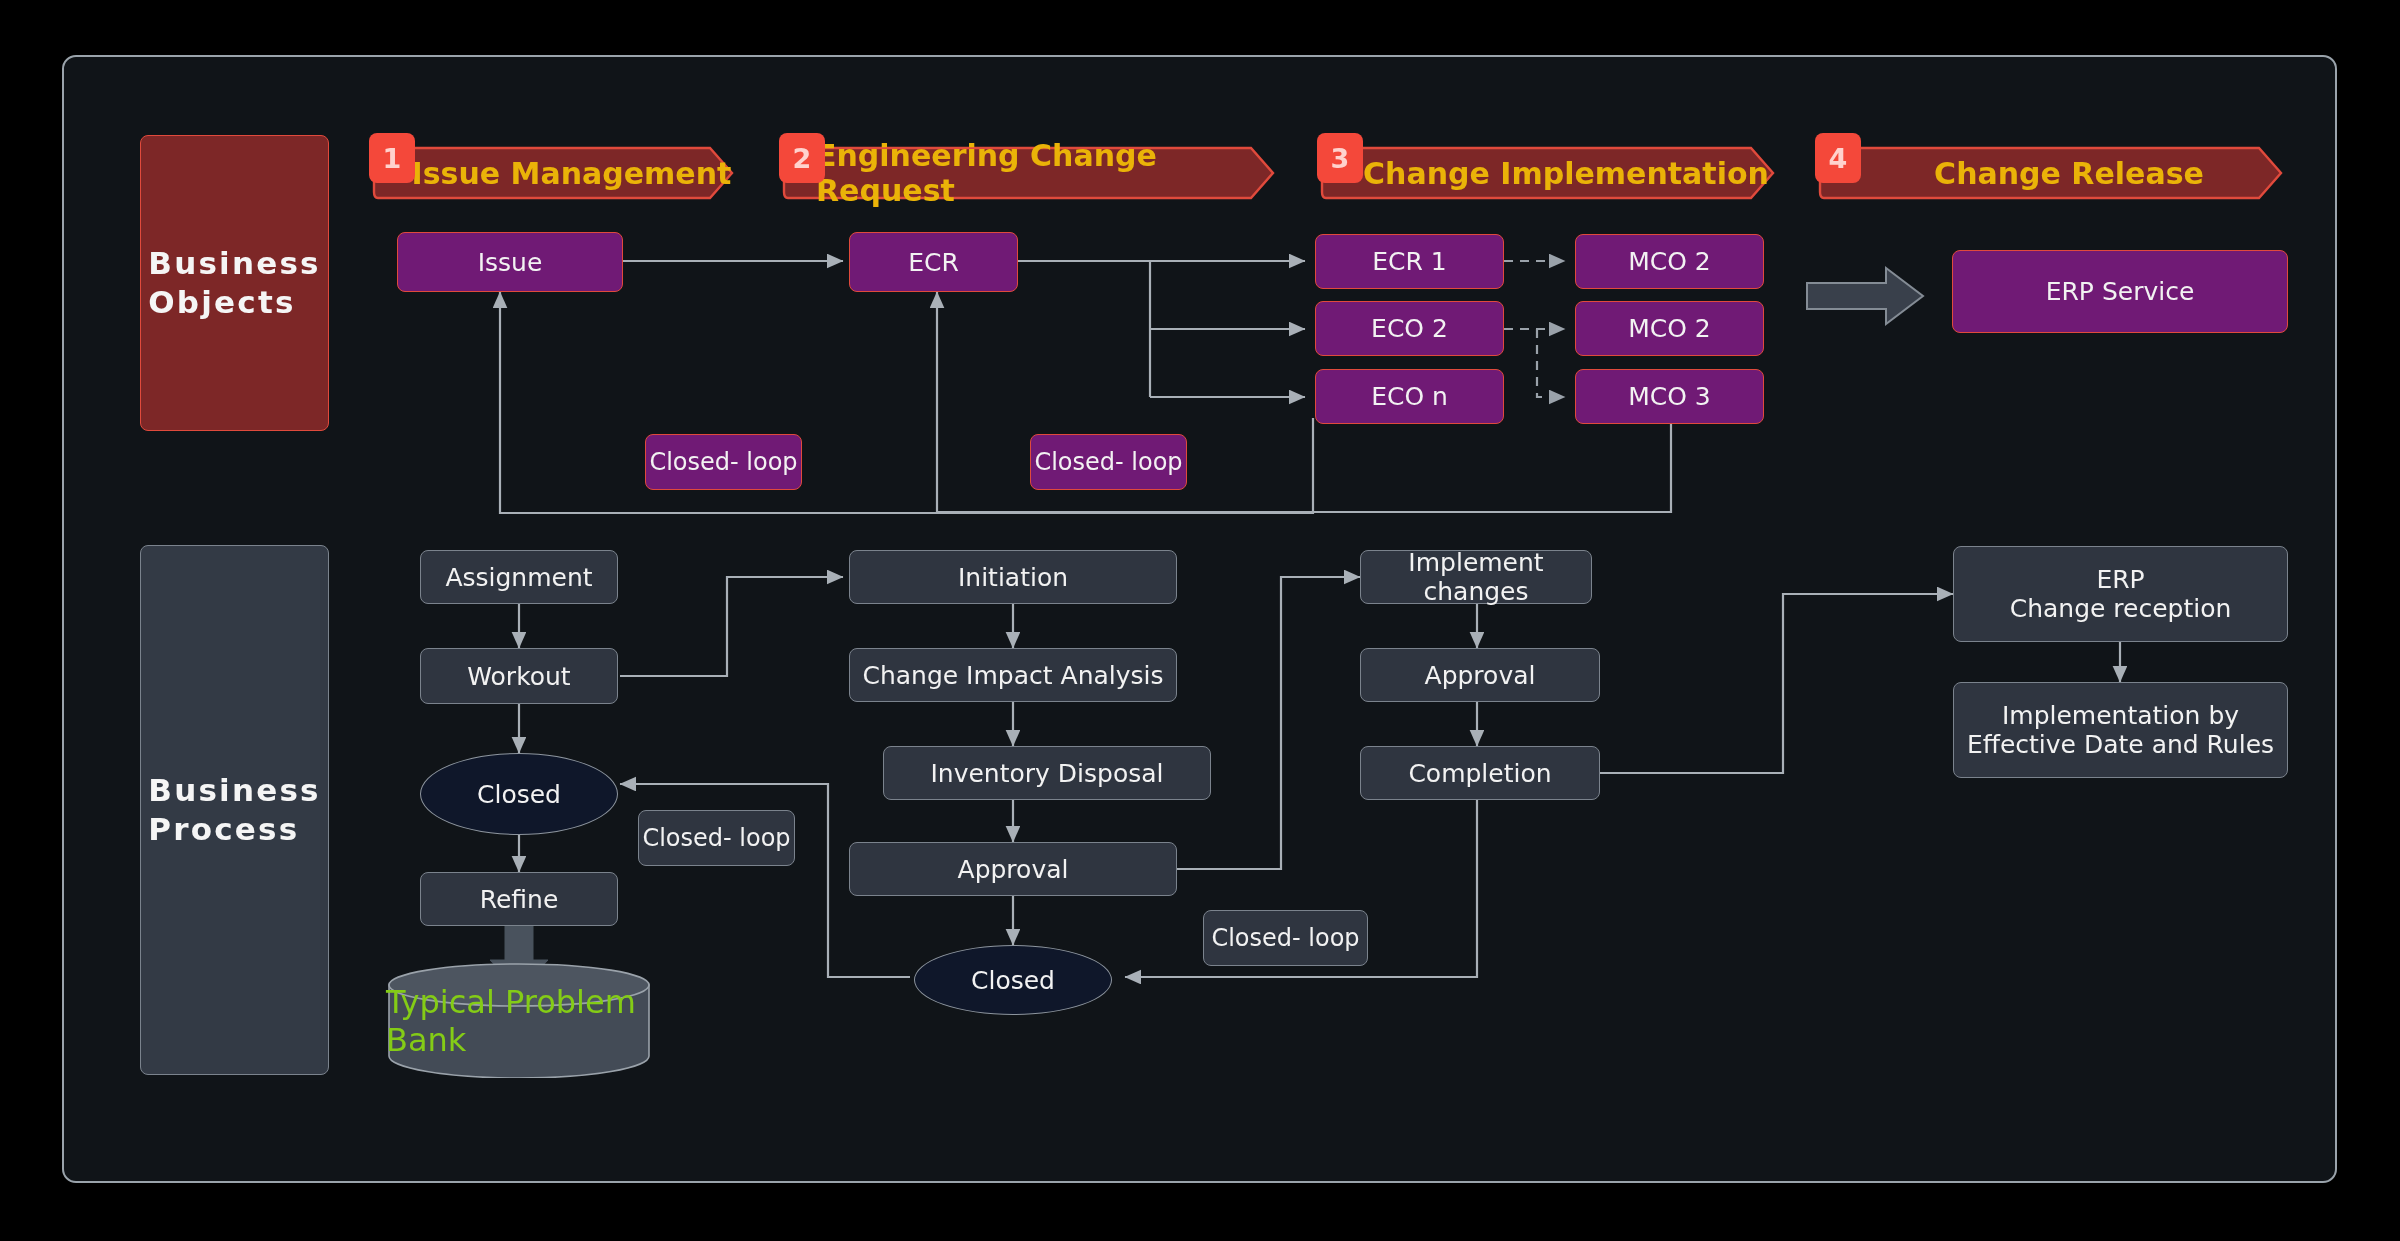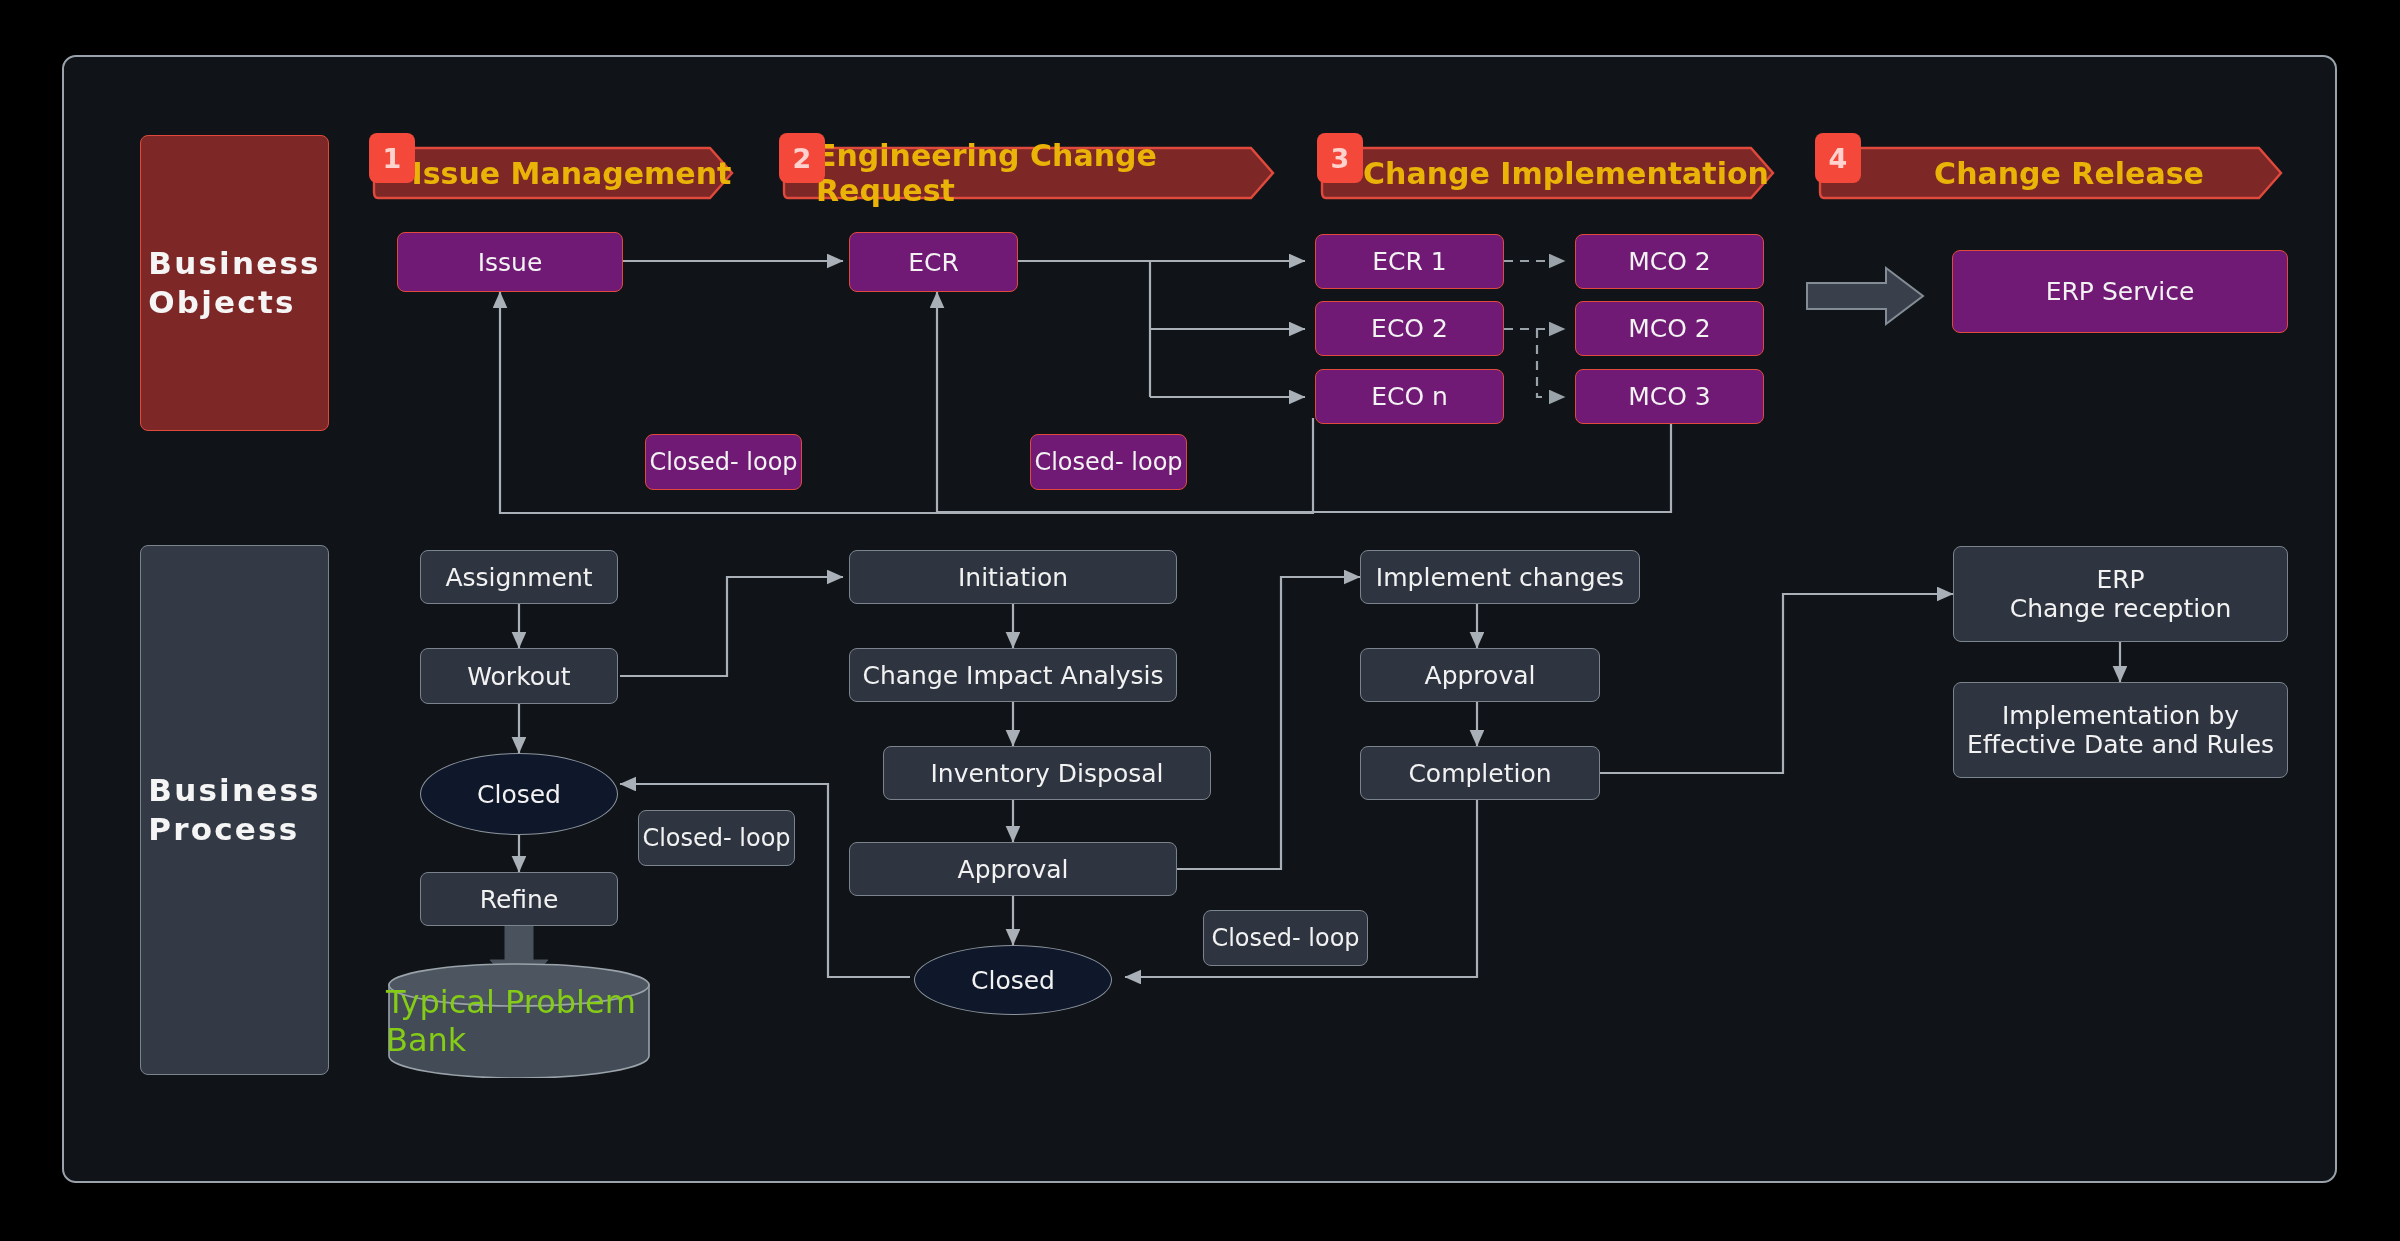--- a/index.html
+++ b/index.html
@@ -187,21 +187,21 @@
     </svg>
     <div class="clabel">Typical Problem Bank</div>
   </div>
 
   <div class="node gray-box n-m" style="left:849px;top:550px;width:328px;height:54px;">Initiation</div>
   <div class="node gray-box n-m" style="left:849px;top:648px;width:328px;height:54px;">Change Impact Analysis</div>
   <div class="node gray-box n-m" style="left:849px;top:746px;width:328px;height:54px;margin-left:34px;">Inventory Disposal</div>
   <div class="node gray-box n-m" style="left:849px;top:842px;width:328px;height:54px;">Approval</div>
   <div class="node ellipse n-m" style="left:914px;top:945px;width:198px;height:70px;">Closed</div>
 
-  <div class="node gray-box n-m" style="left:1360px;top:550px;width:280px;height:54px;">Implement changes</div>
+  <div class="node gray-box n-m" style="left:1360px;top:550px;width:232px;height:54px;">Implement changes</div>
   <div class="node gray-box n-m" style="left:1360px;top:648px;width:240px;height:54px;">Approval</div>
   <div class="node gray-box n-m" style="left:1360px;top:746px;width:240px;height:54px;">Completion</div>
 
   <div class="node gray-box n-m" style="left:1953px;top:546px;width:335px;height:96px;flex-direction:column;">
     <div>ERP</div>
     <div>Change reception</div>
   </div>
   <div class="node gray-box n-m" style="left:1953px;top:682px;width:335px;height:96px;flex-direction:column;">
     <div>Implementation by</div>
     <div>Effective Date and Rules</div>

